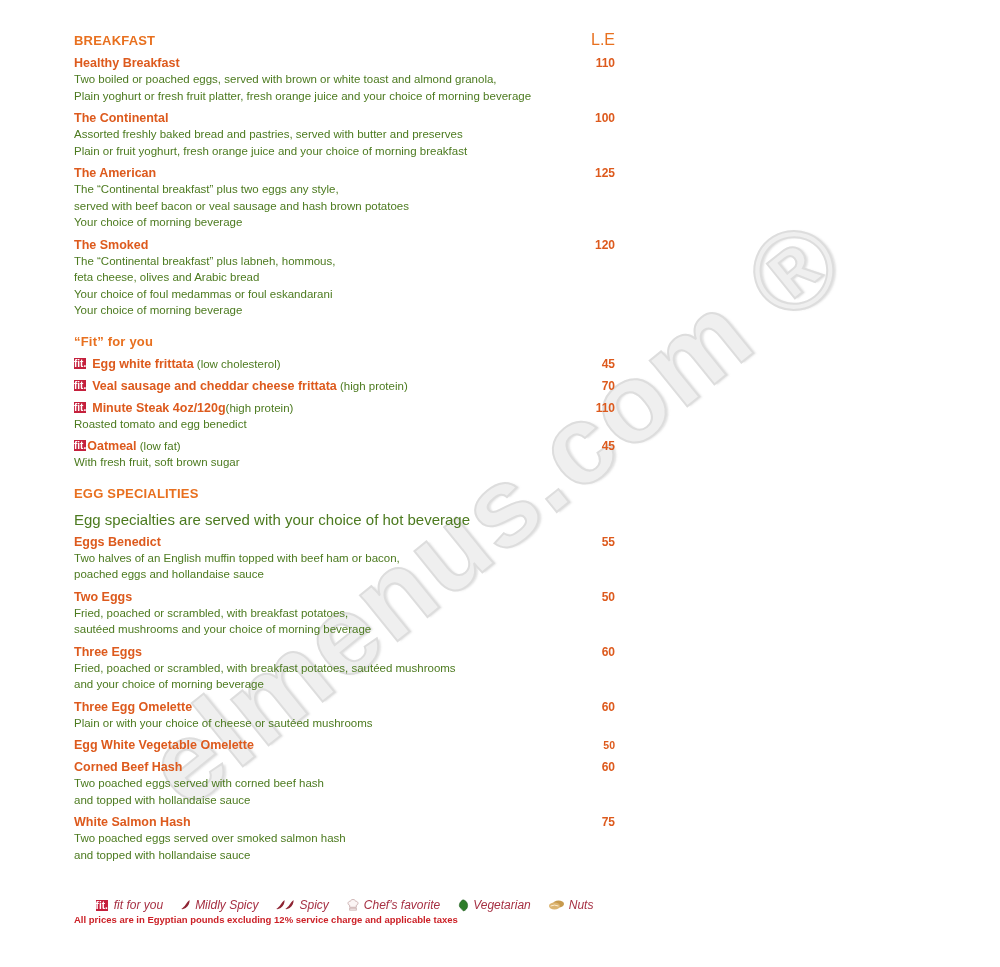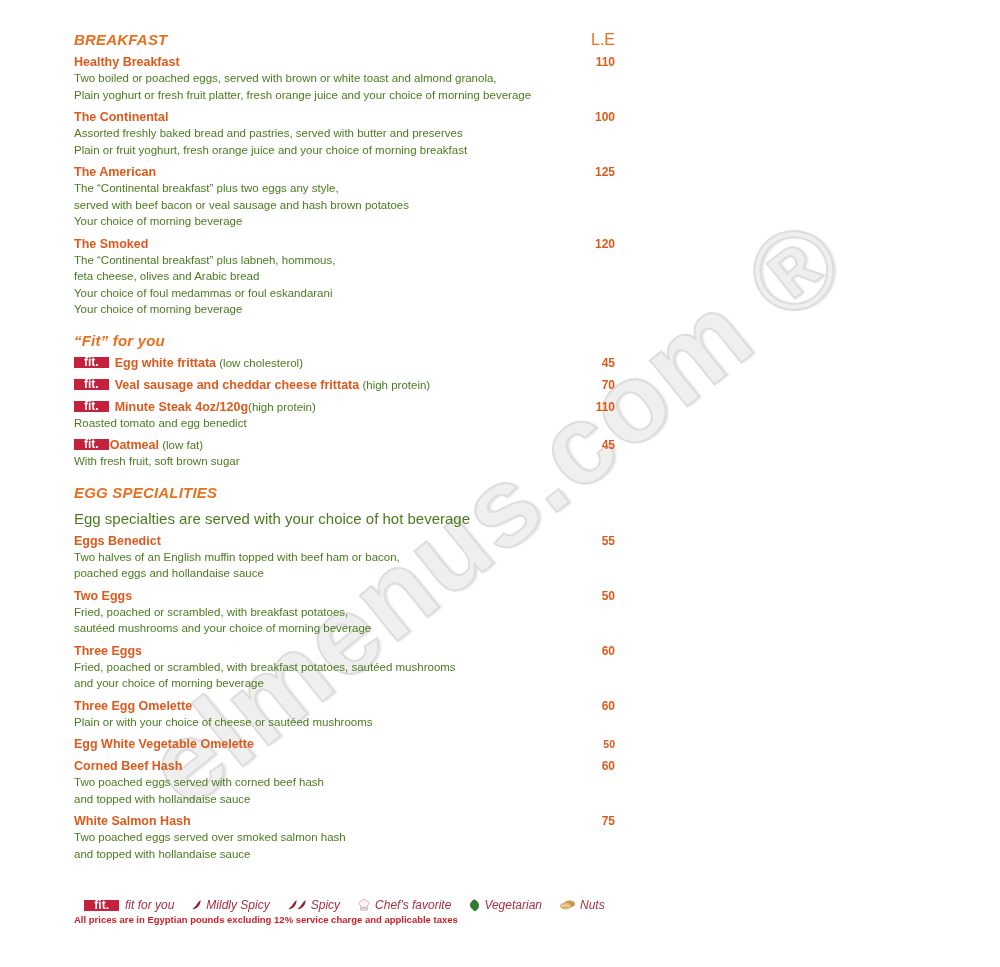--- a/index.html
+++ b/index.html
@@ -11,33 +11,33 @@
     position:absolute; left:55px; top:448px; width:880px;
     text-align:center; font-size:112px; font-weight:bold; letter-spacing:2px;
     white-space:nowrap; color:#efefef;
     -webkit-text-stroke:2px #dddddd;
     text-shadow:2px 2px 2px rgba(175,175,175,0.35);
     transform:rotate(-39deg); z-index:0; pointer-events:none; user-select:none;
   }
   .content { position:absolute; left:74px; top:32px; width:541px; z-index:1; }
   .section-head { display:flex; justify-content:space-between; align-items:baseline; line-height:16px; }
   .menu-section + .menu-section { margin-top:15px; }
-  .section-title { color:#e8701f; font-weight:bold; font-size:15px; letter-spacing:0.2px;font-style:italic; }
+  .section-title { color:#e8701f; font-weight:bold; font-size:13px; letter-spacing:0.2px; }
   .currency { color:#e8701f; font-weight:normal; font-size:16px; }
   .section-subtitle { color:#4c7a1f; font-size:15px; line-height:17px; margin-top:9px; }
   .menu-item { margin-top:7px; }
   .item-head { display:flex; align-items:center; line-height:15px; }
   .item-name { color:#dd5a1d; font-weight:bold; font-size:12.5px; white-space:pre-wrap; }
   .item-suffix { color:#4c7a1f; font-size:11.5px; white-space:pre-wrap; }
   .item-price { margin-left:auto; color:#dd5a1d; font-weight:bold; font-size:12px; text-align:right; min-width:36px; }
   .item-price.small { font-size:10.5px; }
   .item-desc { color:#4c7a1f; font-size:11.5px; line-height:16.5px; }
   .fit-badge {
     display:inline-block; background:#c5203c; color:#ffffff;
-    font-size:12px; font-weight:bold; line-height:11px; padding:0 10px;
+    font-size:10px; font-weight:bold; line-height:11px; padding:0 0;
     margin-right:6px; position:relative; top:-1px;
   }
   .fit-badge.tight { margin-right:1px; }
   .legend {
     position:absolute; left:74px; top:898px; width:541px; z-index:1;
     display:flex; justify-content:center; align-items:center; gap:17px;
   }
   .legend-item { display:flex; align-items:center; gap:4px; }
   .legend-label { color:#a63043; font-size:12px; font-style:italic; white-space:nowrap; }
   .legend .fit-badge { margin-right:2px; top:0; }

